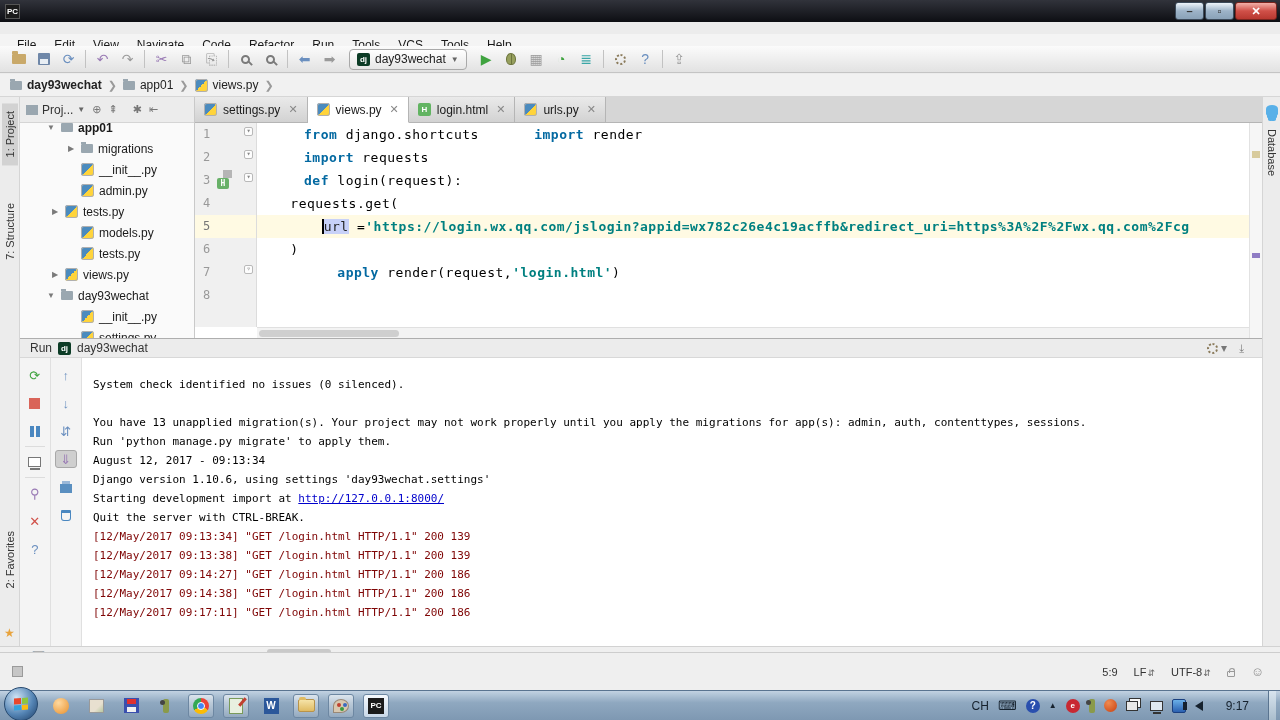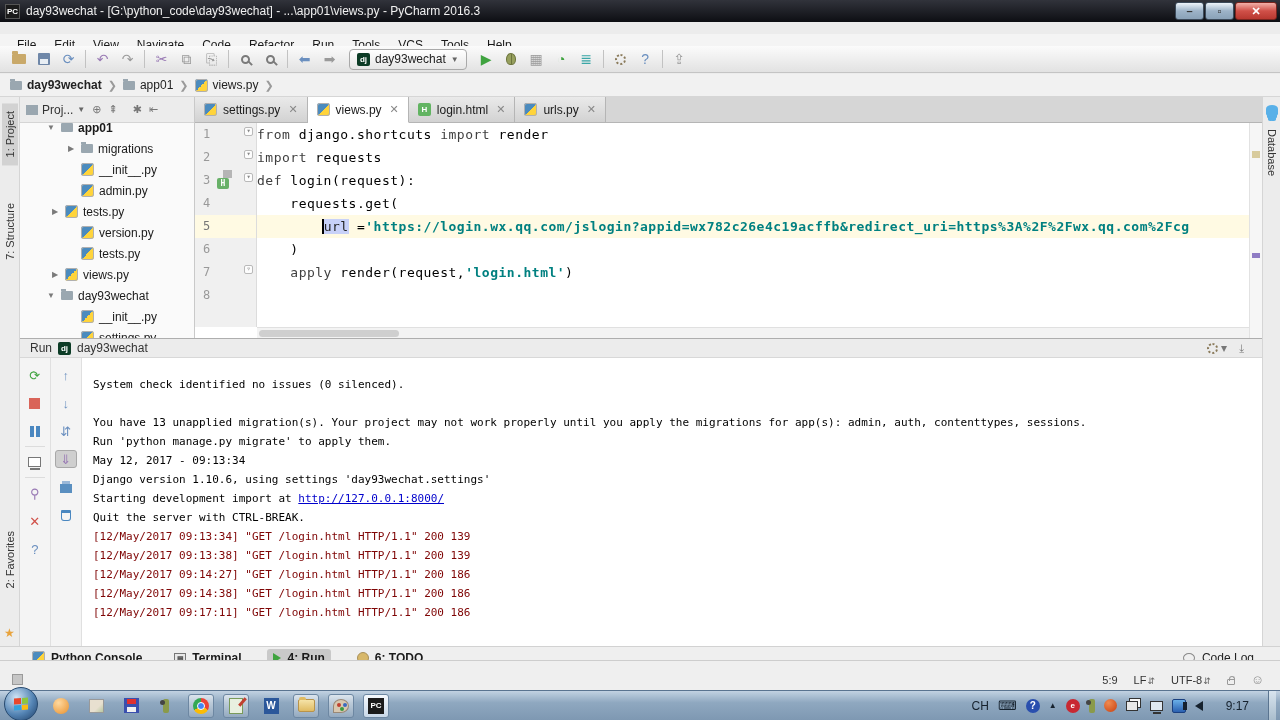--- a/index.html
+++ b/index.html
@@ -103,21 +103,21 @@
   .ln-cell .num { position:absolute; left:8px; }
   .ln-cell .fold { position:absolute; right:3px; top:4px; width:9px; height:9px; border:1px solid #b9b9b9; background:#fdfdfd;
     font-size:7px; line-height:7px; text-align:center; color:#888; border-radius:2px; }
   .h-badge { position:absolute; left:22px; top:9px; width:12px; height:11px; background:#68b168; border-radius:2px;
     color:#fff; font-size:8px; font-weight:bold; text-align:center; line-height:11px; }
   .file-mini { position:absolute; left:28px; top:1px; width:9px; height:8px; background:#b5b5b5; }
   .code-cell { flex:1; white-space:pre; font-family:"DejaVu Sans Mono","Liberation Mono",monospace;
     font-size:13px; letter-spacing:0.5px; line-height:23px; overflow:hidden; }
   .code-row.current .code-cell, .code-row.current .ln-cell { background:#fffae3; }
   .code-row.current .ln-cell { color:#777; }
-  .tok-k { color:#404040; font-weight:normal; }
+  .tok-k { color:#0369a1; font-weight:bold;padding-left:47px; }
   .tok-s { color:#008080; font-weight:bold; }
   .tok-p { color:#000; }
   .sel { background:#c8d1f8; border-left:2px solid #000; margin-left:-2px; }
   .fill-row { height:100px; display:flex; }
   .hscroll { position:absolute; left:62px; right:13px; bottom:0; height:11px; background:#f3f3f3; border-top:1px solid #e0e0e0; }
   .hscroll-thumb { position:absolute; left:2px; top:2px; width:140px; height:7px; background:#cfcfcf; border-radius:4px; }
   .error-stripe { position:absolute; right:0; top:0; bottom:0; width:13px; background:#f6f6f6; border-left:1px solid #e2e2e2; }
   .mark1 { position:absolute; top:28px; left:2px; width:8px; height:7px; background:#d8cb9d; }
   .mark2 { position:absolute; top:130px; left:2px; width:8px; height:5px; background:#8f7cc4; }
 
@@ -152,21 +152,21 @@
     border-top:1px solid #d2d2d2; display:flex; align-items:center; padding-left:26px; gap:20px; }
   .tw-item { display:flex; align-items:center; gap:6px; color:#1a1a1a; padding:2px 6px;font-weight:bold; }
   .tw-item.active { background:#c9c9c9; border-radius:3px; }
   .play-tri { width:0; height:0; border-left:8px solid #3fa33f; border-top:5px solid transparent; border-bottom:5px solid transparent; }
   .term-icon { width:12px; height:10px; border:1px solid #777; background:#e8e8e8; font-size:7px; line-height:9px; text-align:center; color:#555; }
   .todo-icon { width:12px; height:12px; border-radius:50%; background:#d8b86a; border:1px solid #a8905a; }
   .tw-right { margin-left:auto; display:flex; align-items:center; gap:7px; padding-right:26px; }
   .bubble-icon { width:12px; height:10px; border:1px solid #888; border-radius:50%; }
 
   
-  .status-bar { position:absolute; left:0; right:0; bottom:22px; height:38px; background:#efefef;
+  .status-bar { position:absolute; left:0; right:0; bottom:30px; height:38px; background:#efefef;
     border-top:1px solid #cdcdcd; display:flex; align-items:center; font-size:11px; color:#333; padding:0 12px; }
   .sb-toggle { width:11px; height:11px; background:#c6c6c6; border:1px solid #9a9a9a; }
   .sb-right { margin-left:auto; display:flex; align-items:center; gap:16px; padding-right:4px; }
   .updown { font-size:9px; color:#666; margin-left:1px; }
   .i-lock { width:8px; height:6px; border:1px solid #999; border-radius:1px; position:relative; margin-top:4px; }
   .i-lock:before { content:""; position:absolute; top:-4px; left:1px; width:4px; height:4px; border:1px solid #999; border-bottom:none; border-radius:3px 3px 0 0; }
   .hector { color:#8a8a8a; font-size:13px; }
 
   
   .taskbar { position:absolute; left:0; right:0; bottom:0; height:30px;
@@ -212,21 +212,20 @@
   .clock { font-size:12px; padding:0 10px; }
   .show-desktop { width:8px; height:30px; background:linear-gradient(#d8e4ee,#a8bccc); border-left:1px solid #5a7490; }
   .kb-glyph { font-size:13px; }
   .expand-tray { font-size:8px; color:#16222e; }
 </style>
 </head>
 <body>
 
 <div class="titlebar">
   <div class="app-icon">PC</div>
-  <span class="title-text">day93wechat - [G:\python_code\day93wechat] - ...\app01\views.py - PyCharm 2016.3</span>
   <div class="win-btns">
     <div class="win-btn">–</div>
     <div class="win-btn">▫</div>
     <div class="win-btn close">✕</div>
   </div>
 </div>
 
 <div class="menubar">
   <span class="menu-item">File</span>
   <span class="menu-item">Edit</span>
@@ -356,21 +355,21 @@
             <span class="tree-label">admin.py</span>
           </div>
           <div class="tree-row d2" style="padding-left:30px">
             <span class="arr">▶</span>
             <span class="py-icon"></span>
             <span class="tree-label">tests.py</span>
           </div>
           <div class="tree-row d2">
             <span class="arr"></span>
             <span class="py-icon"></span>
-            <span class="tree-label">version.py</span>
+            <span class="tree-label">models.py</span>
           </div>
           <div class="tree-row d2">
             <span class="arr"></span>
             <span class="py-icon"></span>
             <span class="tree-label">tests.py</span>
           </div>
           <div class="tree-row d2" style="padding-left:30px">
             <span class="arr">▶</span>
             <span class="py-icon"></span>
             <span class="tree-label">views.py</span>
@@ -528,21 +527,21 @@
               </div>
             <div class="rt-btn">
                 <span class="i-trash"></span>
               </div>
           </div>
         </div>
         <div class="console"><span>System check identified no issues (0 silenced).</span>
 <span></span>
 <span>You have 13 unapplied migration(s). Your project may not work properly until you apply the migrations for app(s): admin, auth, contenttypes, sessions.</span>
 <span>Run 'python manage.py migrate' to apply them.</span>
-<span>May 12, 2017 - 09:13:34</span>
+<span>August 12, 2017 - 09:13:34</span>
 <span>Django version 1.10.6, using settings 'day93wechat.settings'</span>
 <span>Starting development import at </span><span class="lnk">http://127.0.0.1:8000/</span>
 <span>Quit the server with CTRL-BREAK.</span>
 <span class="log">[12/May/2017 09:13:34] "GET /login.html HTTP/1.1" 200 139</span>
 <span class="log">[12/May/2017 09:13:38] "GET /login.html HTTP/1.1" 200 139</span>
 <span class="log">[12/May/2017 09:14:27] "GET /login.html HTTP/1.1" 200 186</span>
 <span class="log">[12/May/2017 09:14:38] "GET /login.html HTTP/1.1" 200 186</span>
 <span class="log">[12/May/2017 09:17:11] "GET /login.html HTTP/1.1" 200 186</span></div>
       </div>
     </div>

